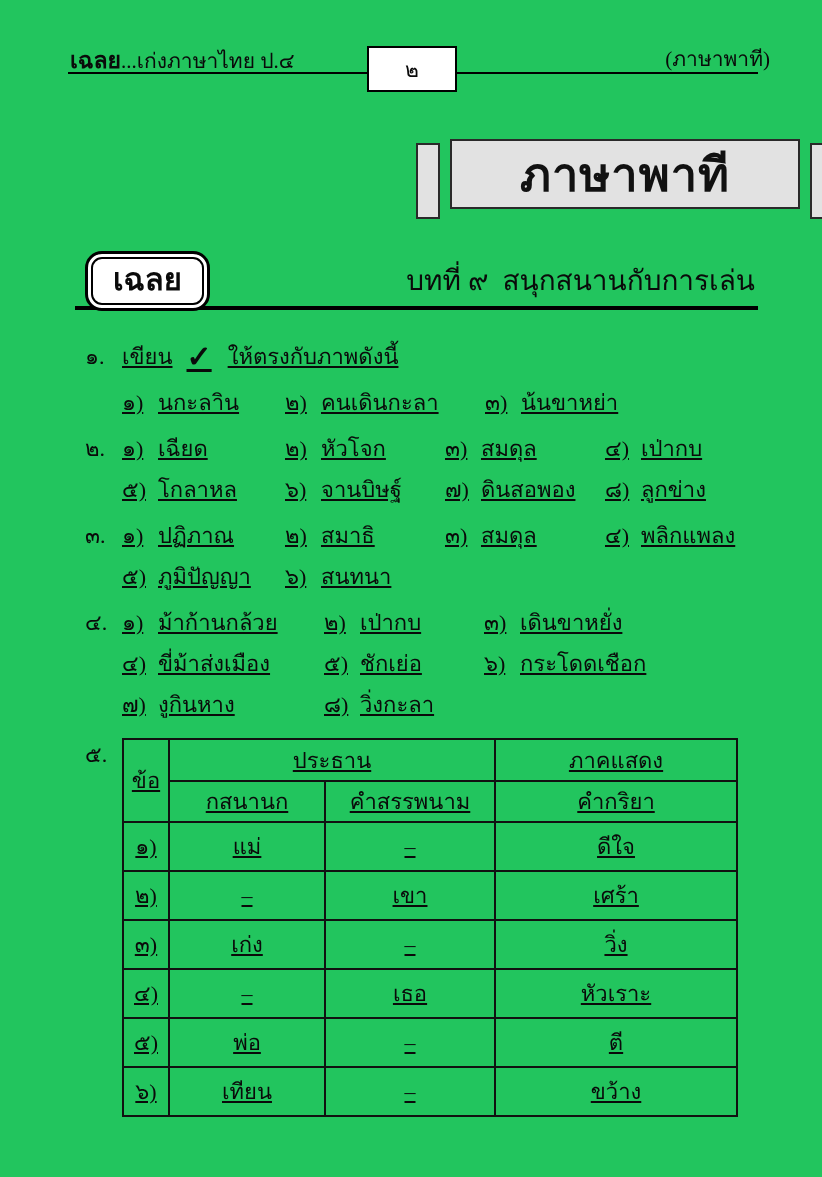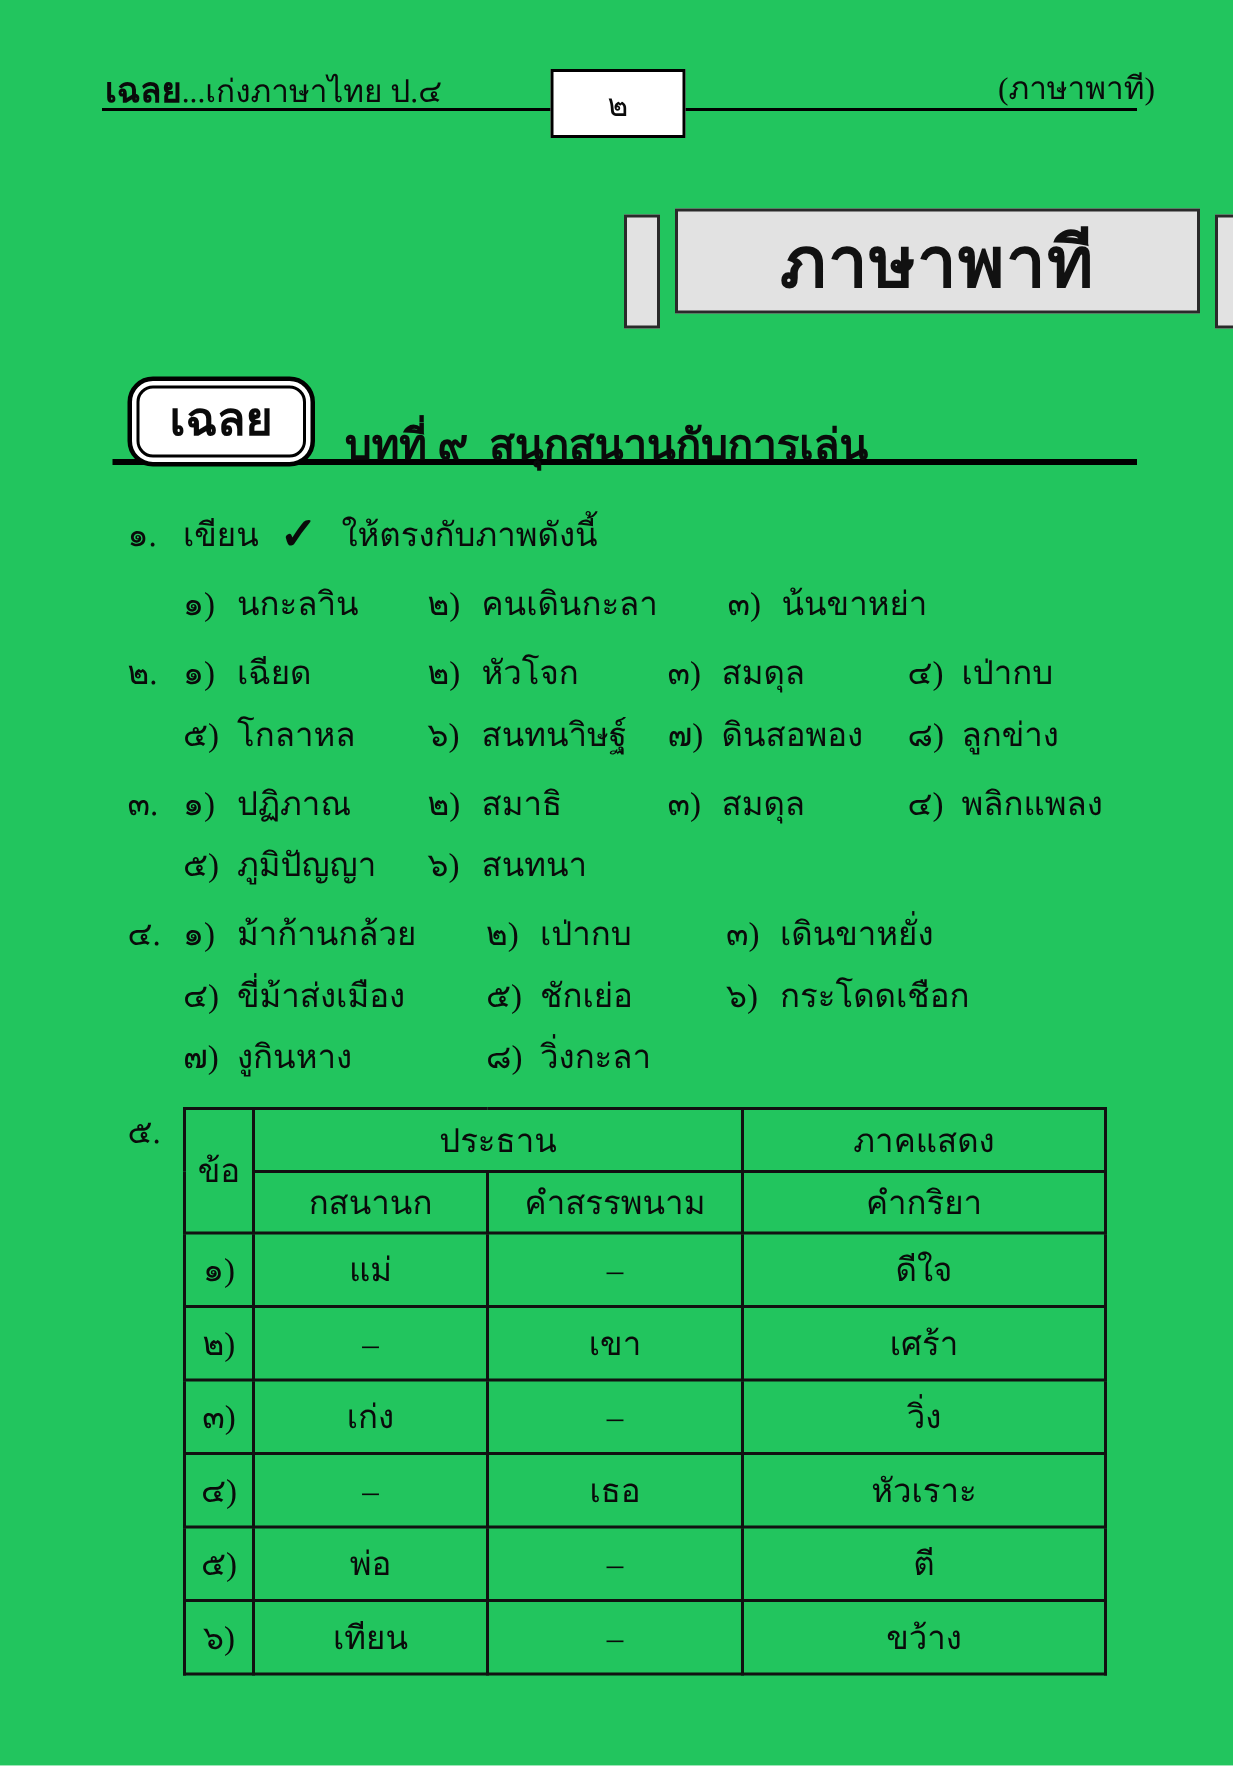--- a/index.html
+++ b/index.html
@@ -30,28 +30,28 @@
   .section-underline{position:absolute;left:75px;top:306px;width:683px;height:4px;background:#000;}
   .answer-badge{
     position:absolute;left:85px;top:251px;background:#fff;border:3.5px solid #000;border-radius:17px;
     padding:3px;z-index:3;
   }
   .answer-badge-inner{
     border:2px solid #000;border-radius:11px;padding:4px 20px 6px 20px;
     font-size:31px;font-weight:bold;line-height:1.1;
   }
   .chapter-title{
-    position:absolute;left:230px;top:274px;width:525px;text-align:left;
-    font-size:28px;font-weight:bold;white-space:pre;
+    position:absolute;left:230px;top:258px;width:525px;text-align:right;
+    font-size:28px;font-weight:normal;white-space:pre;
   }
   
   .content{position:absolute;left:85px;top:340px;width:676px;font-size:22px;}
   .q{display:flex;margin-bottom:12px;}
   .q-num{width:37px;flex:none;line-height:34px;}
-  .q-body{flex:1;}
+  .q-body{flex:1;text-decoration:underline;}
   .intro{line-height:34px;margin-bottom:12px;display:flex;align-items:center;}
   .check{font-weight:bold;font-size:30px;margin:0 14px;line-height:30px;}
   .intro .post{margin-left:2px;}
   .ans-row{display:grid;line-height:34px;margin-bottom:7px;}
   .ans-row:last-child{margin-bottom:0;}
   .g3a{grid-template-columns:163px 200px 1fr;}
   .g4{grid-template-columns:163px 160px 160px 1fr;}
   .g3b{grid-template-columns:202px 160px 1fr;}
   .ans{display:flex;white-space:nowrap;}
   .ans .n{width:36px;flex:none;}
@@ -135,21 +135,21 @@
               <span>เป่ากบ</span>
             </span>
         </div>
         <div class="ans-row g4">
           <span class="ans">
               <span class="n">๕)</span>
               <span>โกลาหล</span>
             </span>
           <span class="ans">
               <span class="n">๖)</span>
-              <span>สนทนาิษฐ์</span>
+              <span>จานบิษฐ์</span>
             </span>
           <span class="ans">
               <span class="n">๗)</span>
               <span>ดินสอพอง</span>
             </span>
           <span class="ans">
               <span class="n">๘)</span>
               <span>ลูกข่าง</span>
             </span>
         </div>

